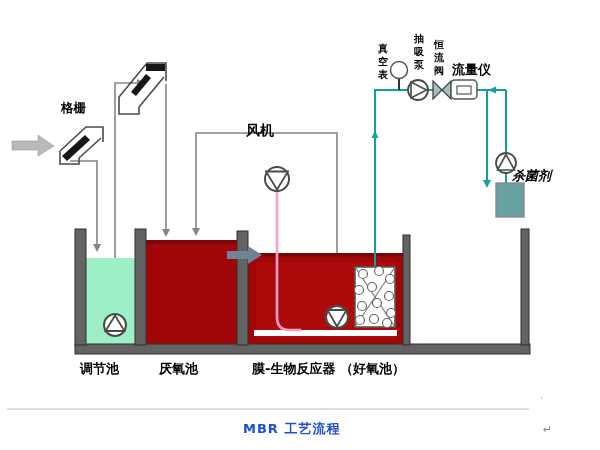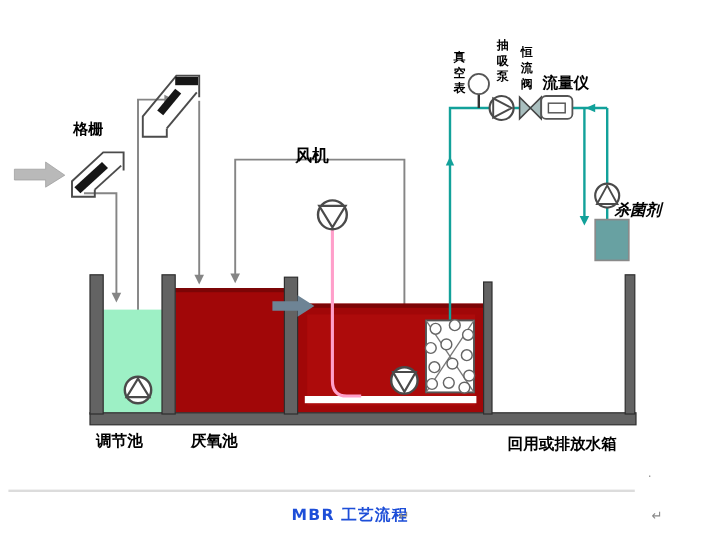--- a/index.html
+++ b/index.html
@@ -143,21 +143,21 @@
   <div class="lbl" style="left:246px;top:123px;font-size:14px;">风机</div>
 
   <div class="vlbl" style="left:377px;top:42px;">真空表</div>
   <div class="vlbl" style="left:413px;top:32px;">抽吸泵</div>
   <div class="vlbl" style="left:433px;top:38px;">恒流阀</div>
   <div class="lbl small" style="left:452px;top:63px;">流量仪</div>
   <div class="lbl small" style="left:512px;top:169px;font-style:italic;">杀菌剂</div>
 
   <div class="lbl" style="left:80px;top:362px;">调节池</div>
   <div class="lbl" style="left:159px;top:362px;">厌氧池</div>
-  <div class="lbl" style="left:423px;top:364px;">回用或排放水箱</div>
+  <div class="lbl" style="left:252px;top:362px;">膜-生物反应器 （好氧池）</div>
 
   <div class="sep"></div>
   <div class="pilcrow" style="left:540px;top:393px;font-size:9px;">·</div>
 
   <div class="caption" style="left:243px;top:420px;">MBR 工艺流程</div>
   <div class="pilcrow" style="left:332px;top:423px;">↵</div>
   <div class="pilcrow" style="left:543px;top:423px;">↵</div>
 
 </div>
 

